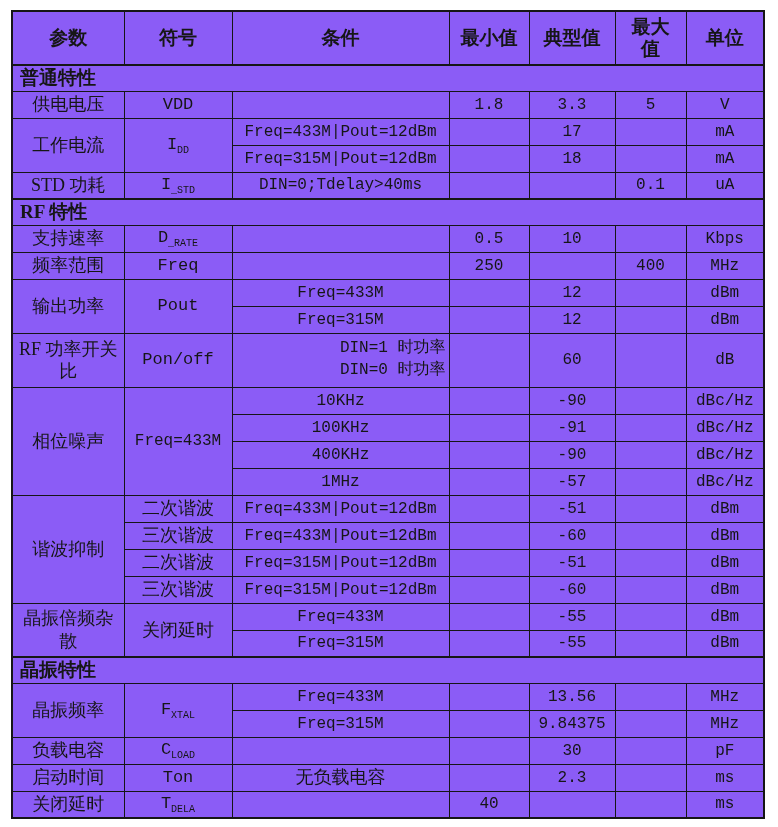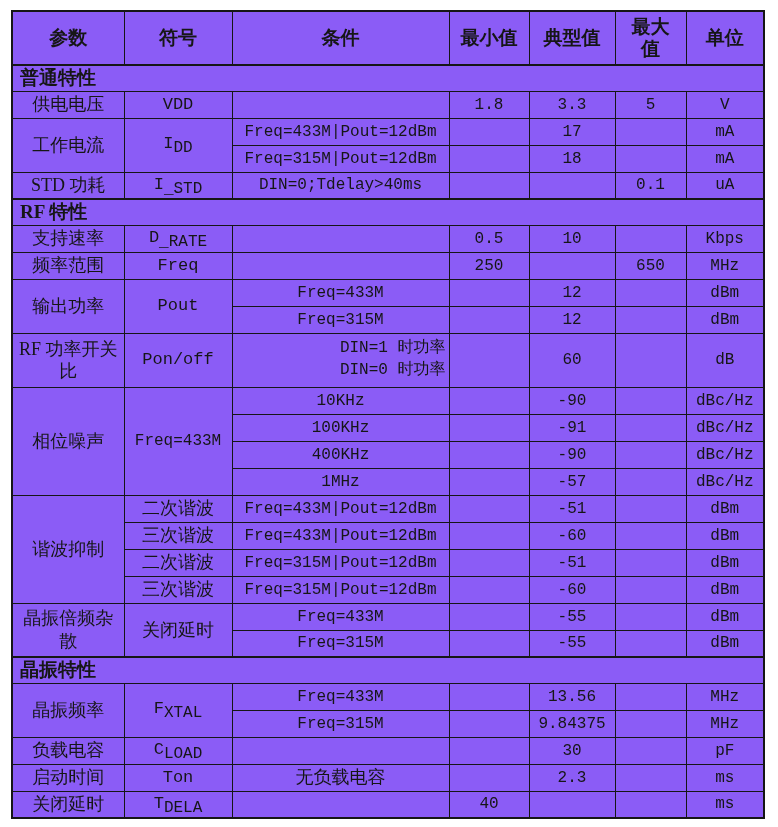--- a/index.html
+++ b/index.html
@@ -28,21 +28,21 @@
   tr.head{height:54px;}
   tr.head td{font-weight:700;font-size:19px;border-bottom:2px solid #161616;}
   tr.section{height:26px;}
   tr.section td{
     text-align:left;font-weight:700;font-size:19px;
     padding-left:7px;border-top:2px solid #161616;
   }
   tr.tall{height:54px;margin-left:32px;}
   .mono{font-family:"Liberation Mono","DejaVu Sans Mono",monospace;font-size:16px;}
   .sym{font-family:"Liberation Mono","DejaVu Sans Mono",monospace;font-size:17px;}
-  .sym sub{font-size:16px;line-height:1;}
+  .sym sub{font-size:10px;line-height:1;}
   .wrap2{display:inline-block;width:2.15em;line-height:1.15;}
   .cond2 div{line-height:1.35;text-align:right;}
 </style>
 </head>
 <body>
 
 <table>
   <colgroup>
     <col style="width:112px">
       <col style="width:108px">
@@ -118,21 +118,21 @@
     <td class="mono"></td>
     <td class="mono">Kbps</td>
   </tr>
 
   <tr>
     <td>频率范围</td>
     <td class="sym">Freq</td>
     <td class="mono"></td>
     <td class="mono">250</td>
     <td class="mono"></td>
-    <td class="mono">650</td>
+    <td class="mono">400</td>
     <td class="mono">MHz</td>
   </tr>
 
   <tr>
     <td rowspan="2">输出功率</td>
     <td rowspan="2" class="sym">Pout</td>
     <td class="mono">Freq=433M</td>
     <td class="mono"></td>
     <td class="mono">12</td>
     <td class="mono"></td>

